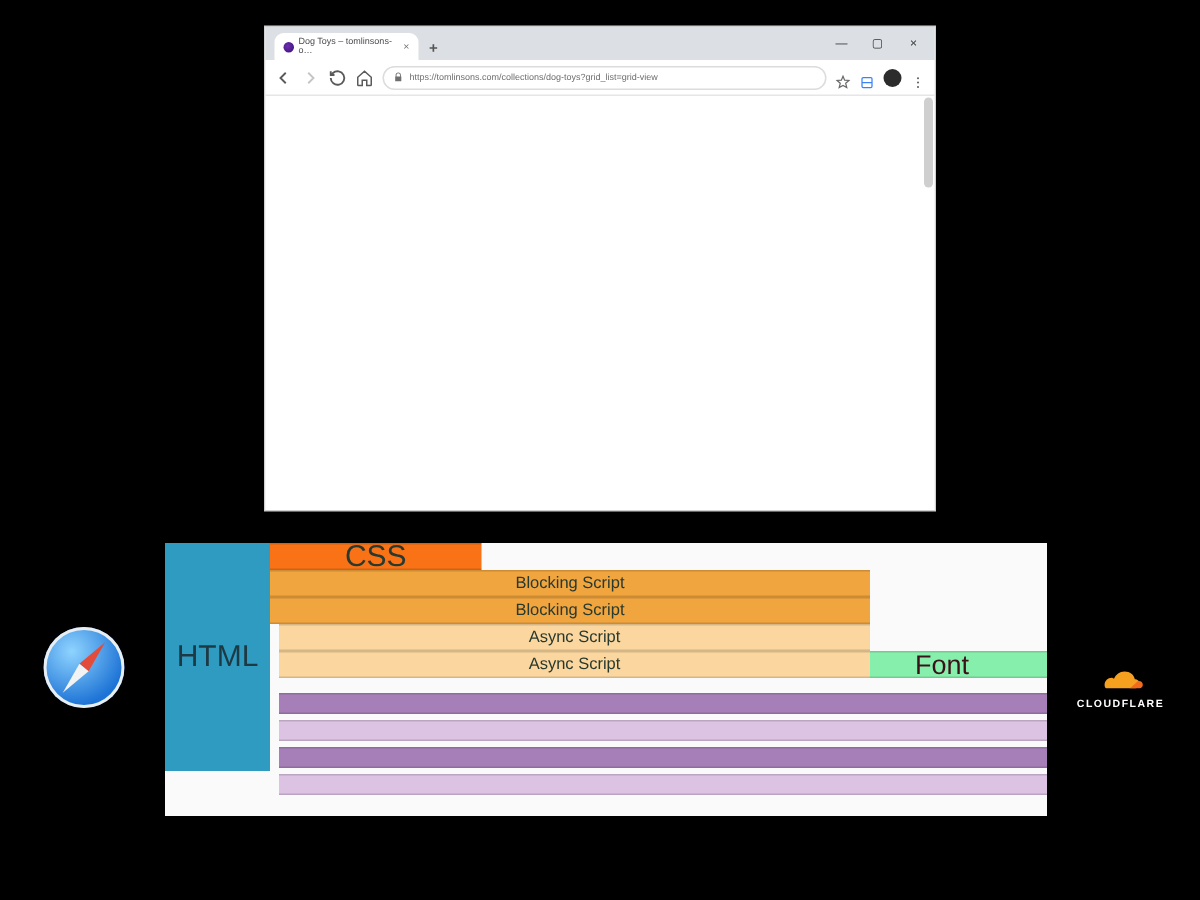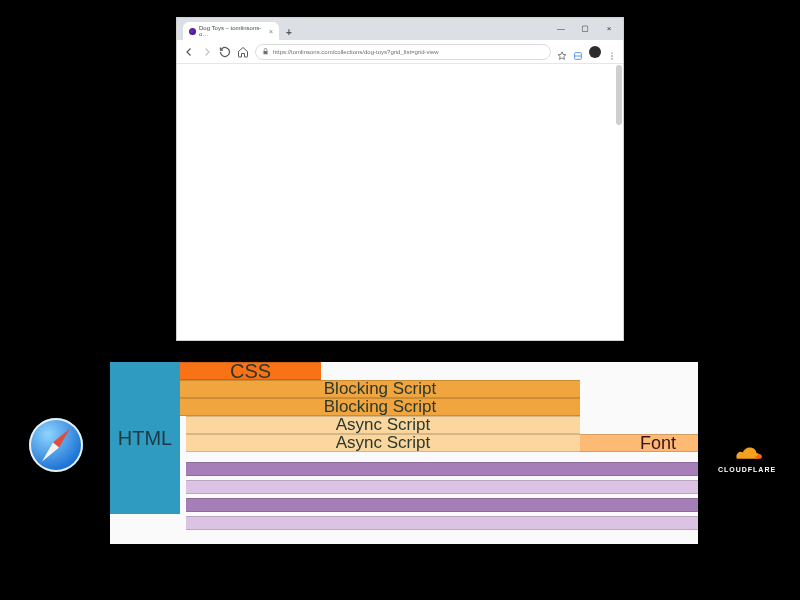--- a/index.html
+++ b/index.html
@@ -126,37 +126,37 @@
     width: 588px;
     height: 182px;
     background: #fafafa;
   }
   .bar {
     position: absolute;
     height: 18px;
     display: flex;
     align-items: center;
     justify-content: center;
-    font-size: 17px;
+    font-size: 11px;
     color: #28392f;
     border-top: 1px solid rgba(0,0,0,0.15);
     border-bottom: 1px solid rgba(0,0,0,0.15);
   }
   .html-bar {
     left: 0; top: 0; width: 70px; height: 152px;
     background: #2f9bc1;
     display: flex; align-items: center; justify-content: center;
     font-size: 20px; color: #1d3a44;
     position: absolute;
     border: none;
   }
   .css-bar    { background: #f97316; font-size: 20px; }
   .block-bar  { background: #f0a53e; }
   .async-bar  { background: #fbd69e; }
-  .font-bar   { background: #fdba74; color: #3b1219; font-size: 18px; justify-content: flex-end; padding-right: 22px; }
+  .font-bar   { background: #86efac; color: #3b1219; font-size: 18px; padding-right: 22px; }
   .img-dark   { background: #a77fb8; }
   .img-light  { background: #dcc3e4; }
 
   .chart-label { pointer-events: none; }
 
   
   .safari {
     position: absolute;
     left: 26px; top: 415px;
     width: 60px; height: 60px;

